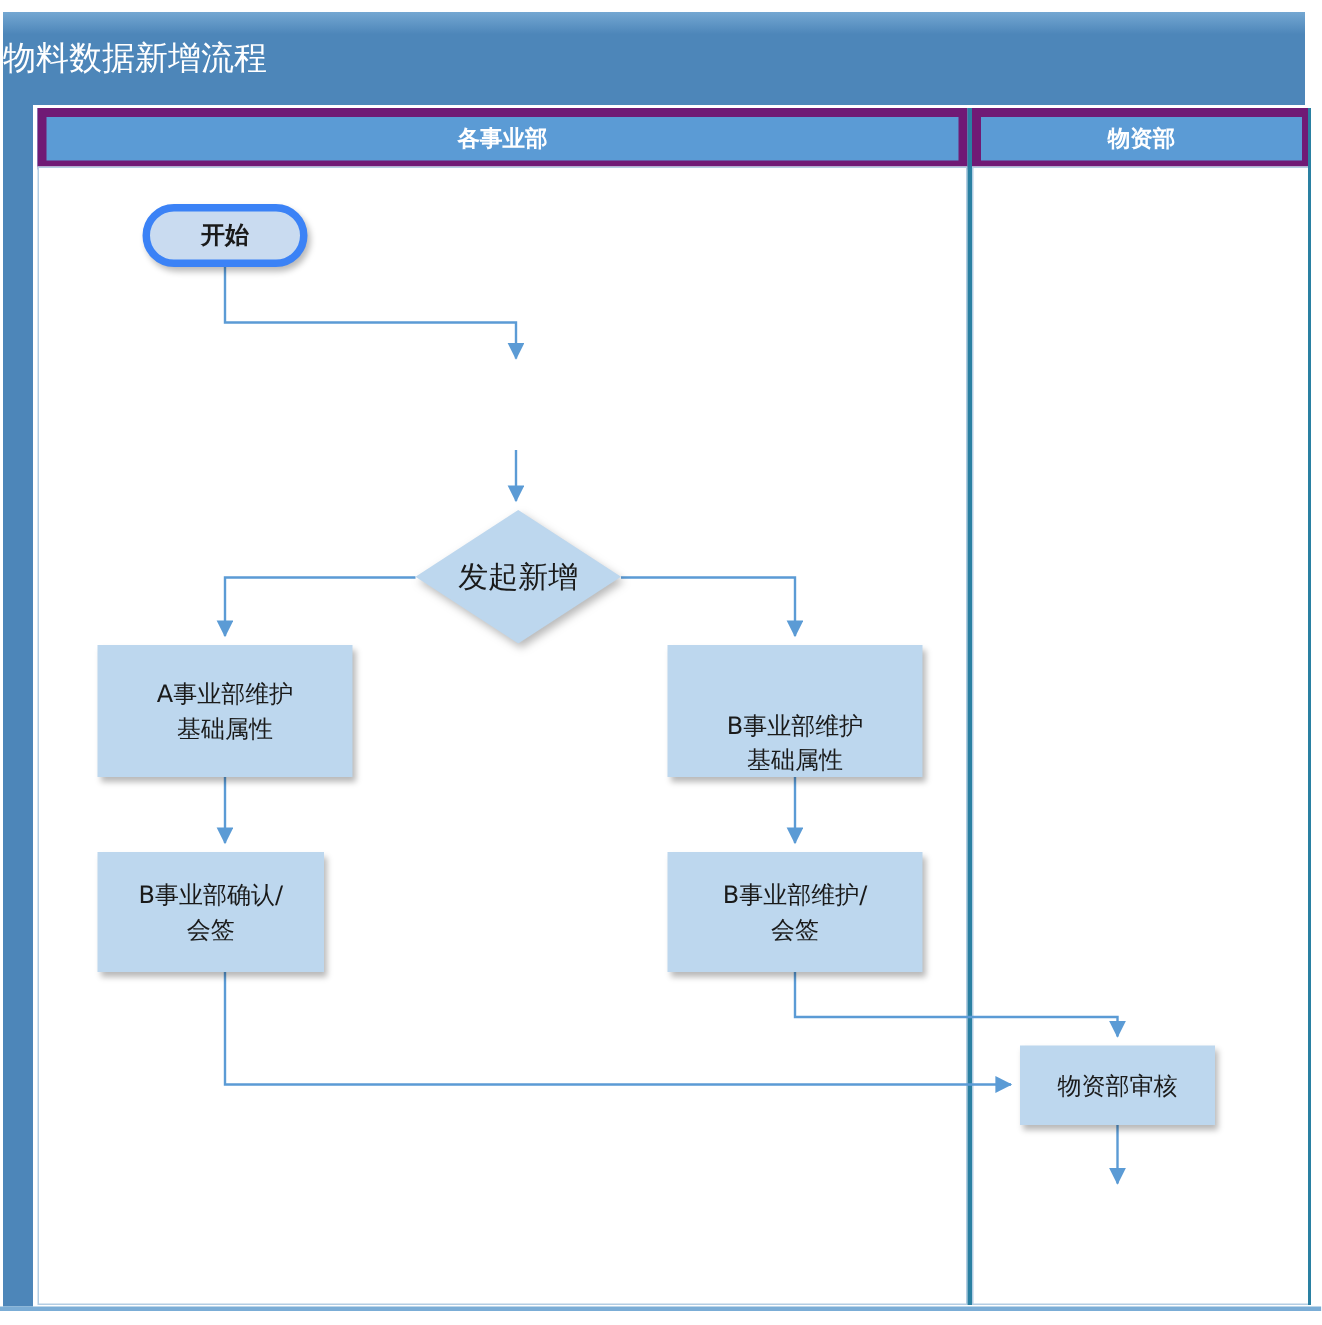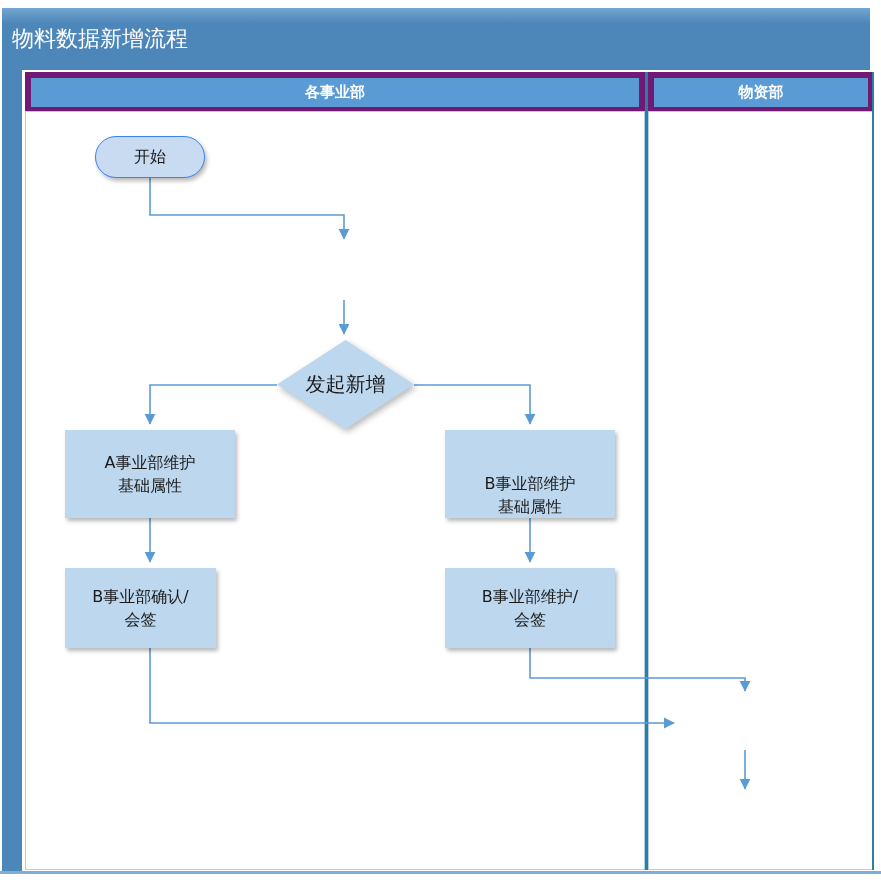--- a/index.html
+++ b/index.html
@@ -4,21 +4,21 @@
 <style>
   html,body{margin:0;padding:0;background:#fff;}
   .canvas{
     position:relative;width:881px;height:883px;background:#fff;overflow:hidden;
     font-family:"DejaVu Sans","Liberation Sans",sans-serif;color:#1a1a1a;
   }
   
   .title-bar{
     position:absolute;left:2px;top:8px;width:868px;height:62px;
     background:linear-gradient(#74a7d2,#4d86b9 24%);
-    color:#fff;font-size:22px;display:flex;align-items:center;padding-left:10px;
+    color:#fff;font-size:22px;display:flex;align-items:center;
     box-sizing:border-box;
   }
   .left-strip{
     position:absolute;left:2px;top:70px;width:20px;height:801px;background:#4d86b9;
   }
   .lane-header{
     position:absolute;top:72px;height:41px;background:#5b9bd5;
     border:6px solid #701a75;box-sizing:border-box;
     color:#fff;font-size:15px;font-weight:bold;
     display:flex;align-items:center;justify-content:center;
@@ -41,21 +41,21 @@
     position:absolute;left:0;top:871px;width:881px;height:3px;background:#7badd6;
   }
   
   .node{
     position:absolute;background:#bdd7ee;box-sizing:border-box;
     display:flex;flex-direction:column;align-items:center;justify-content:center;
     font-size:16px;line-height:1.45;text-align:center;
     box-shadow:2px 3px 4px rgba(0,0,0,0.28);
   }
   .terminator{
-    background:#c9dbf0;border:1px solid #3b82f6;border-radius:22px;
+    background:#c9dbf0;border:5px solid #3b82f6;border-radius:22px;font-weight:bold;
   }
   .diamond-wrap{
     position:absolute;filter:drop-shadow(2px 3px 3px rgba(0,0,0,0.28));
   }
   .diamond{
     width:100%;height:100%;background:#bdd7ee;
     clip-path:polygon(50% 0,100% 50%,50% 100%,0 50%);
     display:flex;align-items:center;justify-content:center;font-size:20px;
   }
   #node-start{left:95px;top:136px;width:110px;height:42px;}
@@ -134,15 +134,18 @@
   <div class="node" id="node-b-confirm">
     <span>B事业部确认/</span>
     <span>会签</span>
   </div>
 
   <div class="node" id="node-a-confirm">
     <span>B事业部维护/</span>
     <span>会签</span>
   </div>
 
+  <div class="node" id="node-review">
+    <span>物资部审核</span>
+  </div>
 
 
 </div>
 
 </body></html>

